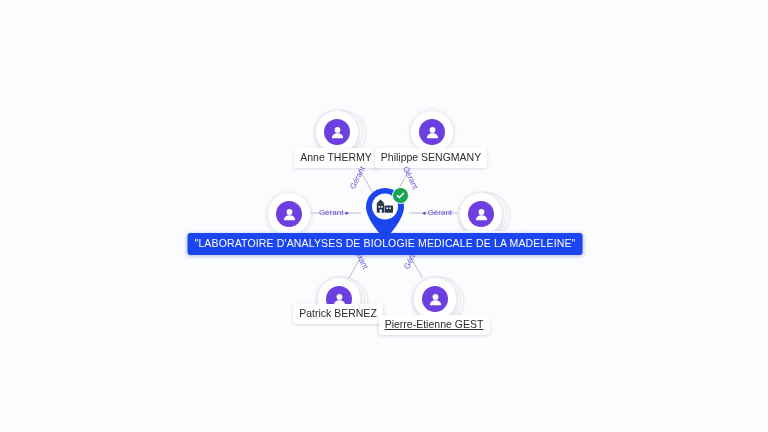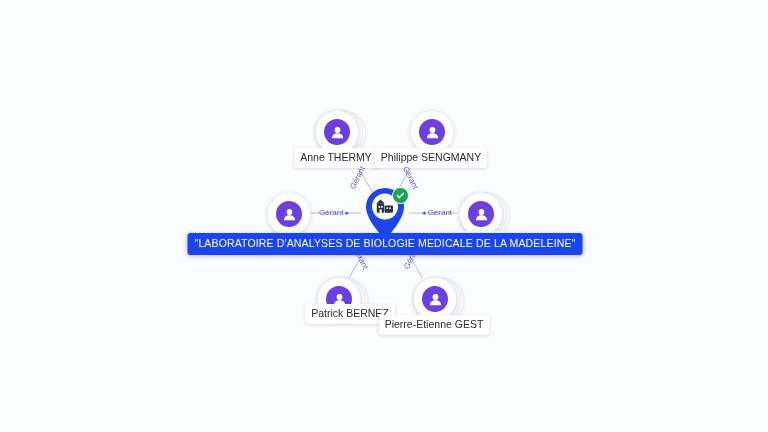--- a/index.html
+++ b/index.html
@@ -274,18 +274,18 @@
     </div>
   </div>
 
 <div class="node-label" style="left: 336px; top: 148px;">Anne THERMY</div>
     <div class="edge-label" style="left: 358px; top: 178px; color: rgb(106, 79, 216); transform: translate(-50%, -50%) rotate(-64deg);">Gérant</div>
     <div class="node-label" style="left: 431px; top: 148px;">Philippe SENGMANY</div>
     <div class="edge-label" style="left: 410px; top: 178px; color: rgb(106, 79, 216); transform: translate(-50%, -50%) rotate(64deg);">Gérant</div>
     <div class="node-label" style="left: 481px; top: 231px;">Philippe VIGIER</div>
     <div class="edge-label" style="left: 437px; top: 213px; color: rgb(106, 79, 216); transform: translate(-50%, -50%) rotate(0deg);"><span class="arrow">◂</span> Gérant</div>
     <div class="edge-label" style="left: 334px; top: 213px; color: rgb(106, 79, 216); transform: translate(-50%, -50%) rotate(0deg);">Gérant <span class="arrow">▸</span></div>
-    <div class="node-label" style="left: 338px; top: 304px; margin-left: 12px;">Patrick BERNEZ</div>
+    <div class="node-label" style="left: 338px; top: 304px;">Patrick BERNEZ</div>
     <div class="edge-label" style="left: 360px; top: 258px; color: rgb(106, 79, 216); transform: translate(-50%, -50%) rotate(64deg);">Gérant</div>
-    <div class="node-label" style="left: 434px; top: 315px;">Pierre-Etienne GEST</div>
+    <div class="node-label" style="left: 434px; top: 315px; text-decoration: underline;">Pierre-Etienne GEST</div>
     <div class="edge-label" style="left: 412px; top: 258px; color: rgb(106, 79, 216); transform: translate(-50%, -50%) rotate(-64deg);">Gérant</div>
     <div id="company-label" style="left: 385px; top: 233px; background: rgb(27, 69, 239); color: rgb(255, 255, 255);">"LABORATOIRE D'ANALYSES DE BIOLOGIE MEDICALE DE LA MADELEINE"</div>
   </div>
 
 </body></html>

